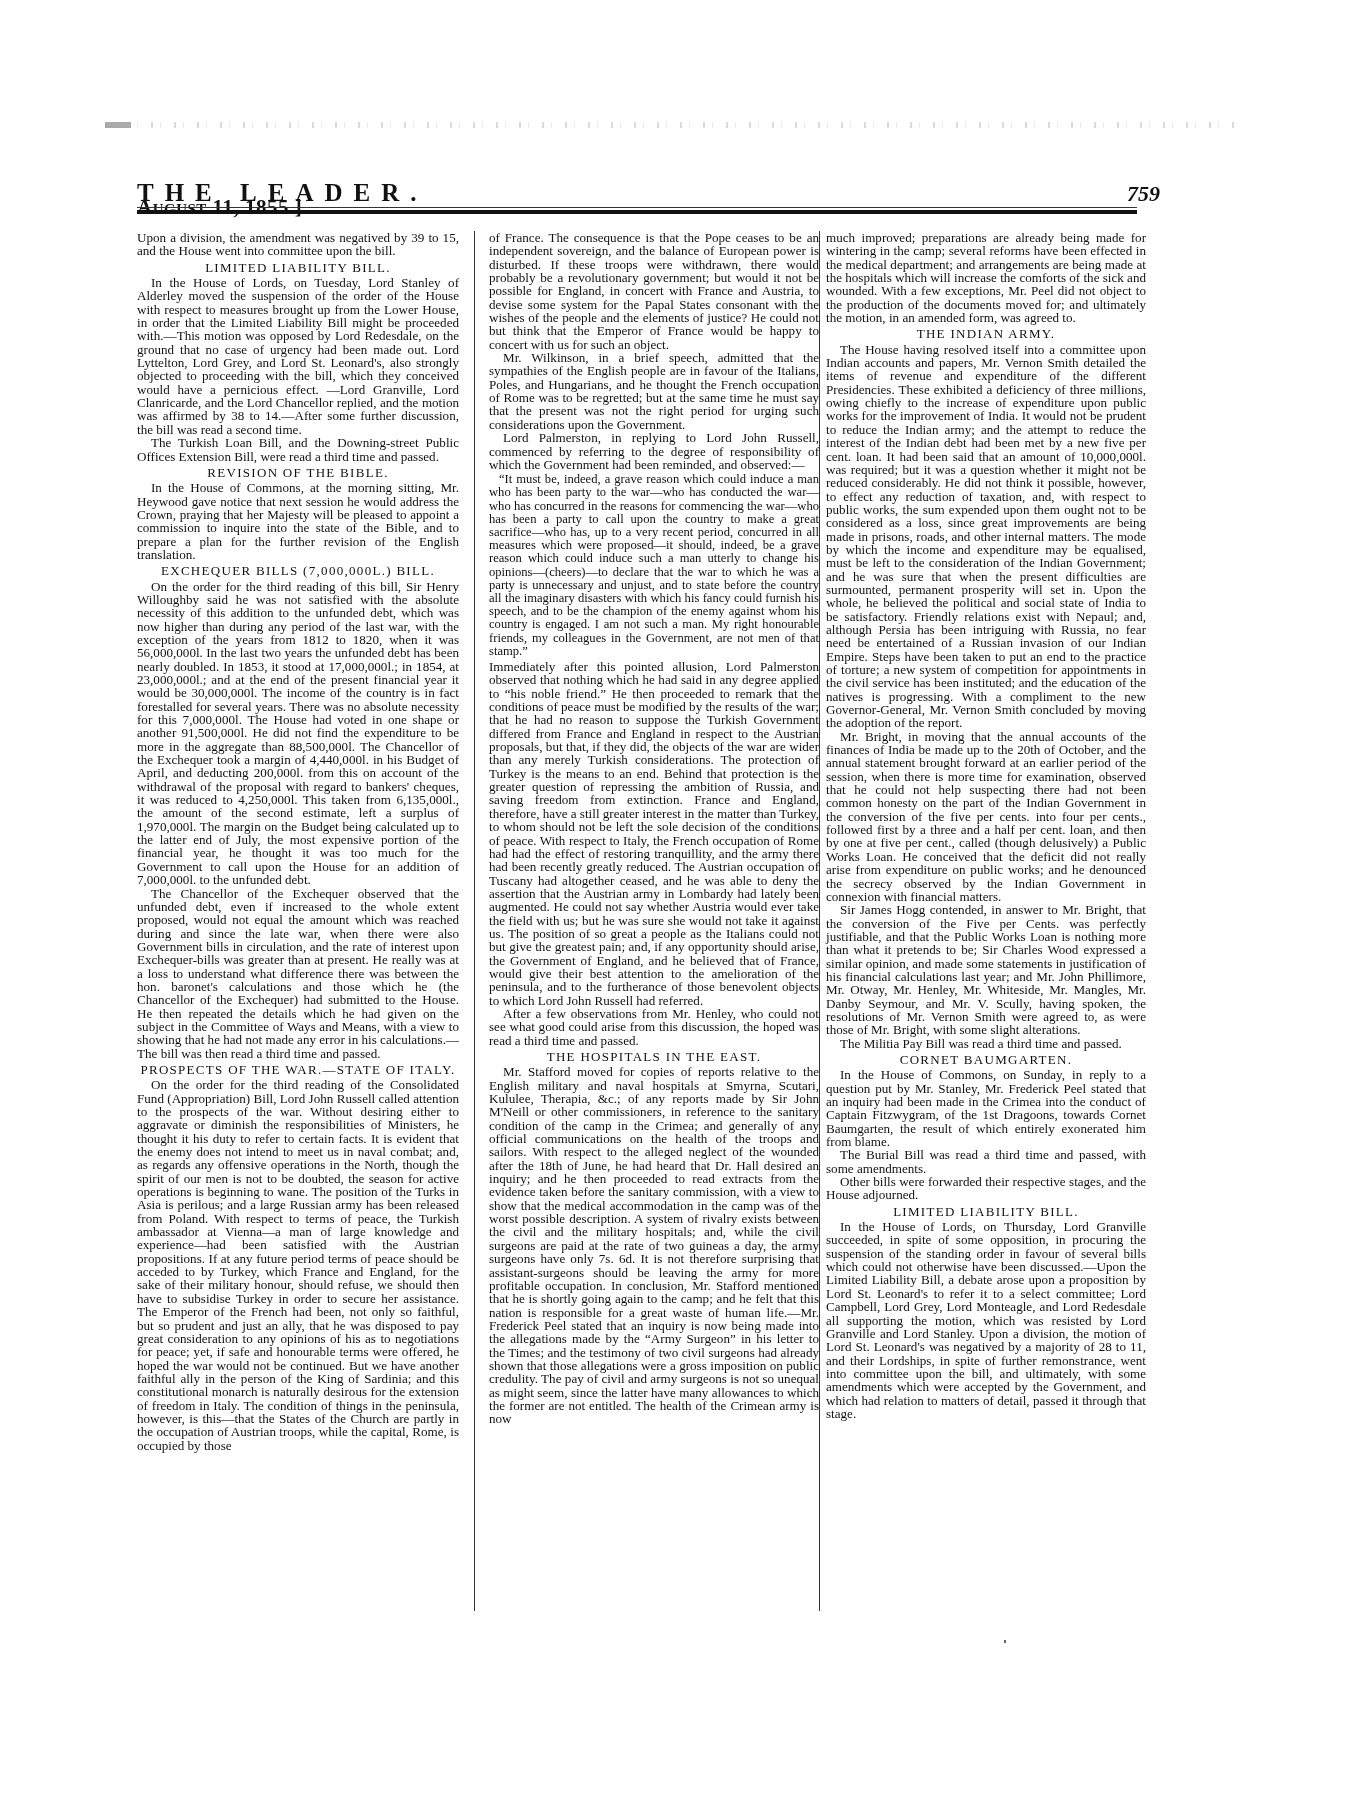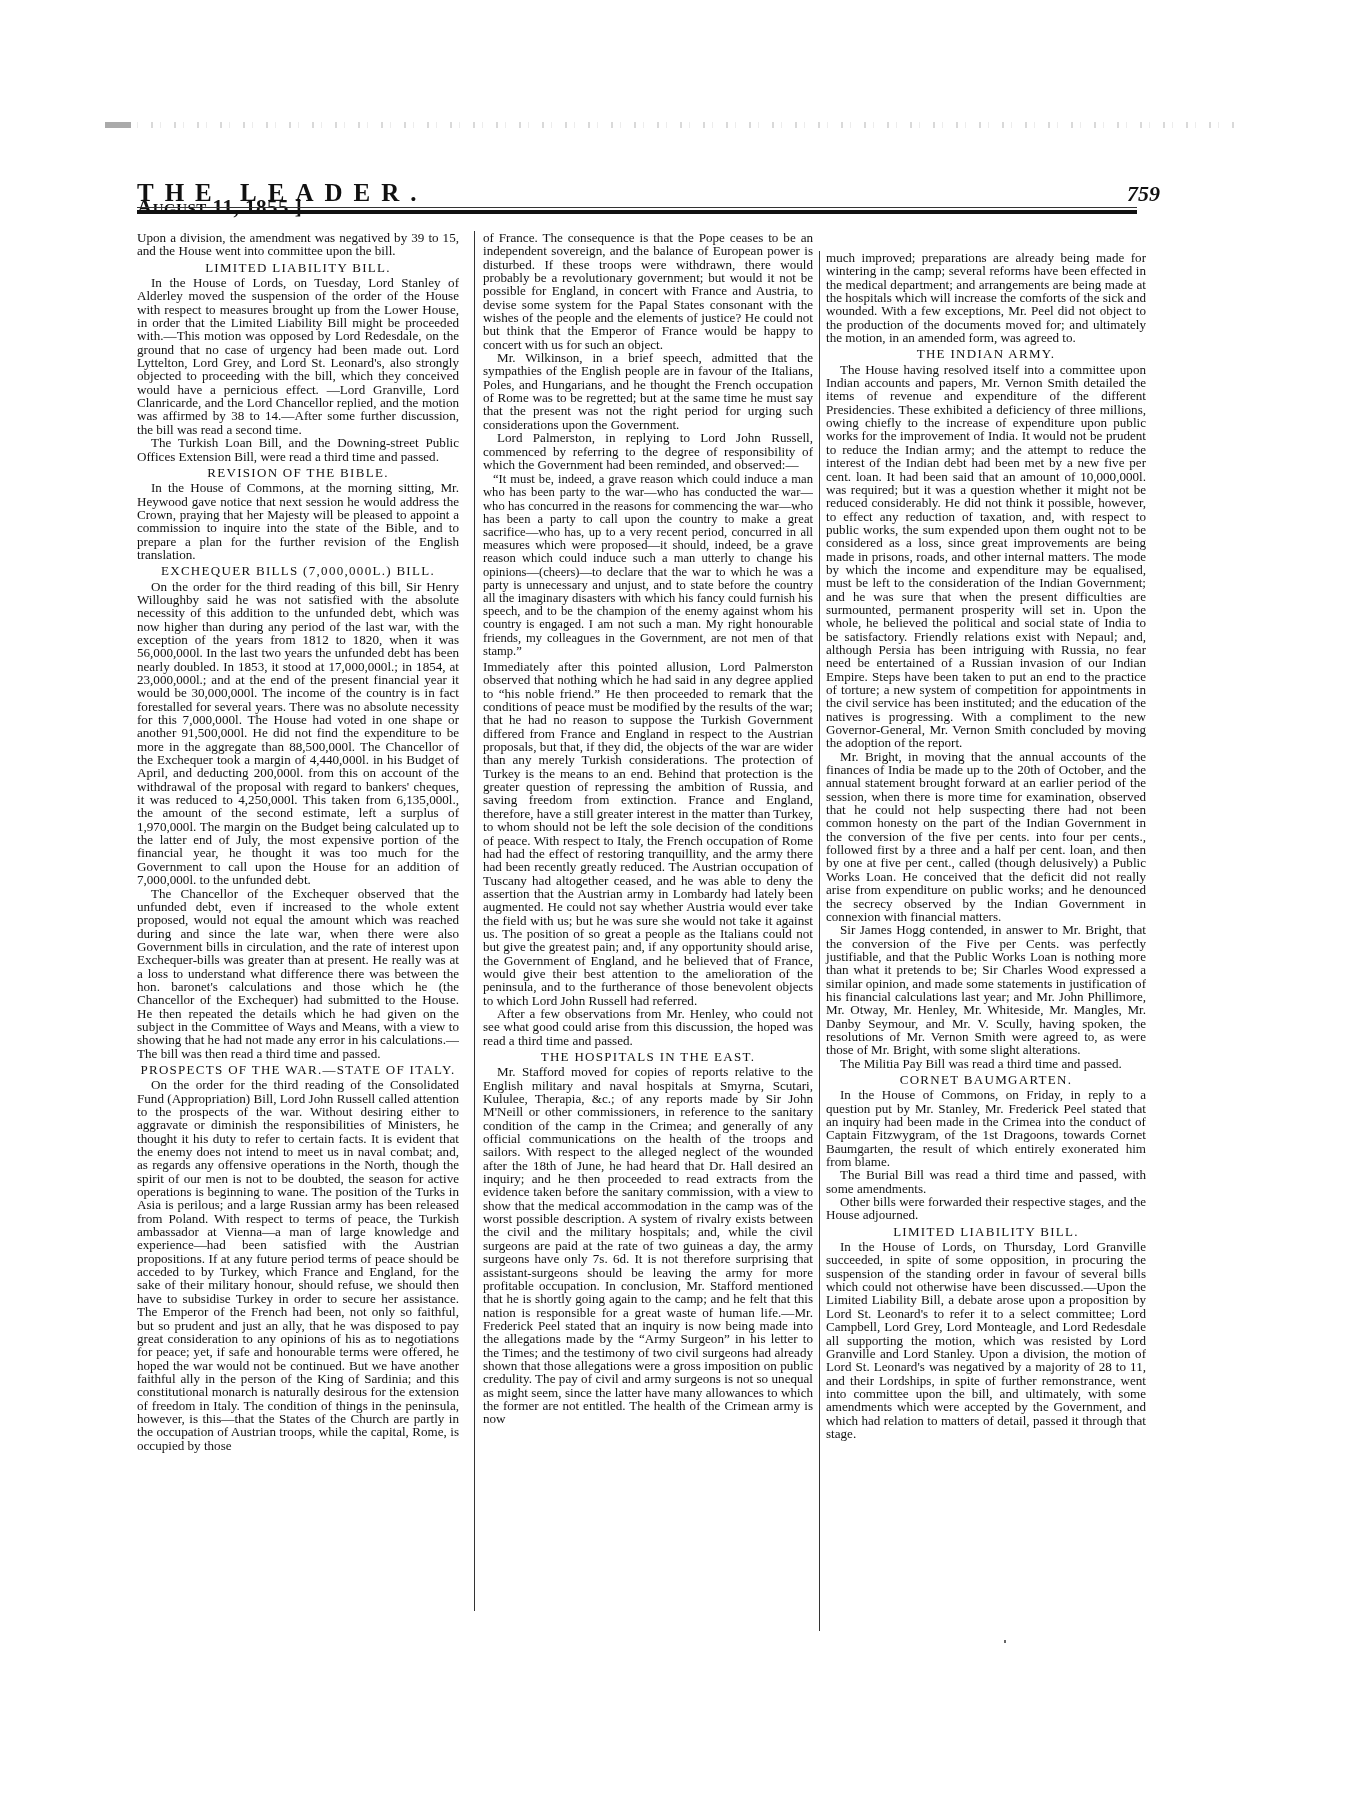--- a/index.html
+++ b/index.html
@@ -12,22 +12,22 @@
   .masthead { position: absolute; left: 137px; top: 181px; width: 1118px; height: 26px; }
   .masthead .date { position: absolute; left: 0; top: 0; font-weight: bold; font-size: 21px; letter-spacing: .5px; font-variant: small-caps; margin-top: 14px; }
   .masthead .title { position: absolute; left: 0; right: 0; top: -2px; text-align: left; font-size: 25px; letter-spacing: 11px; font-weight: bold; }
   .masthead .page-no { position: absolute; right: 95px; top: 0; font-weight: bold; font-size: 22px; font-style: italic; }
   .rule { position: absolute; left: 137px; width: 1000px; }
   .rule.thin { top: 207px; height: 1px; background: #333; }
   .rule.thick { top: 210px; height: 4px; background: #111; }
   .columns { position: absolute; left: 137px; top: 217px; width: 1002px; height: 1380px; }
   .col { position: absolute; top: 14px; height: 1380px; overflow: hidden; font-size: 13.1px; line-height: 13.35px; text-align: justify; hyphens: auto; }
   .col-1 { left: 0; width: 322px; }
-  .col-2 { left: 337px; width: 330px; border-left: 1px solid #333; padding-left: 8px; }
-  .col-3 { left: 682px; width: 320px; border-left: 1px solid #333; padding-left: 6px; margin-top: 20px; }
+  .col-2 { left: 337px; width: 330px; border-left: 1px solid #333; padding-left: 14px; }
+  .col-3 { left: 682px; width: 320px; border-left: 1px solid #333; padding-left: 6px; }
   .col p { margin: 0; text-indent: 14px; }
   .col p.noindent { text-indent: 0; }
   .col h3 { margin: 3px 0 2px 0; font-size: 13px; font-weight: normal; text-align: center; letter-spacing: 1.3px; text-transform: uppercase; }
   .col blockquote { margin: 2px 0; padding: 0; font-size: 12.6px; line-height: 13.2px; }
   .col blockquote p { text-indent: 10px; }
   .stray-dot { position: absolute; left: 1004px; top: 1640px; width: 2px; height: 3px; background: #666; }
 </style>
 </head>
 <body>
 
@@ -68,21 +68,21 @@
       <p>Mr. Stafford moved for copies of reports relative to the English military and naval hospitals at Smyrna, Scutari, Kululee, Therapia, &amp;c.; of any reports made by Sir John M'Neill or other commissioners, in reference to the sanitary condition of the camp in the Crimea; and generally of any official communications on the health of the troops and sailors. With respect to the alleged neglect of the wounded after the 18th of June, he had heard that Dr. Hall desired an inquiry; and he then proceeded to read extracts from the evidence taken before the sanitary commission, with a view to show that the medical accommodation in the camp was of the worst possible description. A system of rivalry exists between the civil and the military hospitals; and, while the civil surgeons are paid at the rate of two guineas a day, the army surgeons have only 7s. 6d. It is not therefore surprising that assistant-surgeons should be leaving the army for more profitable occupation. In conclusion, Mr. Stafford mentioned that he is shortly going again to the camp; and he felt that this nation is responsible for a great waste of human life.—Mr. Frederick Peel stated that an inquiry is now being made into the allegations made by the “Army Surgeon” in his letter to the Times; and the testimony of two civil surgeons had already shown that those allegations were a gross imposition on public credulity. The pay of civil and army surgeons is not so unequal as might seem, since the latter have many allowances to which the former are not entitled. The health of the Crimean army is now</p>
     </section>
   <section class="col col-3">
       <p class="noindent">much improved; preparations are already being made for wintering in the camp; several reforms have been effected in the medical department; and arrangements are being made at the hospitals which will increase the comforts of the sick and wounded. With a few exceptions, Mr. Peel did not object to the production of the documents moved for; and ultimately the motion, in an amended form, was agreed to.</p>
       <h3>The Indian Army.</h3>
       <p>The House having resolved itself into a committee upon Indian accounts and papers, Mr. Vernon Smith detailed the items of revenue and expenditure of the different Presidencies. These exhibited a deficiency of three millions, owing chiefly to the increase of expenditure upon public works for the improvement of India. It would not be prudent to reduce the Indian army; and the attempt to reduce the interest of the Indian debt had been met by a new five per cent. loan. It had been said that an amount of 10,000,000l. was required; but it was a question whether it might not be reduced considerably. He did not think it possible, however, to effect any reduction of taxation, and, with respect to public works, the sum expended upon them ought not to be considered as a loss, since great improvements are being made in prisons, roads, and other internal matters. The mode by which the income and expenditure may be equalised, must be left to the consideration of the Indian Government; and he was sure that when the present difficulties are surmounted, permanent prosperity will set in. Upon the whole, he believed the political and social state of India to be satisfactory. Friendly relations exist with Nepaul; and, although Persia has been intriguing with Russia, no fear need be entertained of a Russian invasion of our Indian Empire. Steps have been taken to put an end to the practice of torture; a new system of competition for appointments in the civil service has been instituted; and the education of the natives is progressing. With a compliment to the new Governor-General, Mr. Vernon Smith concluded by moving the adoption of the report.</p>
       <p>Mr. Bright, in moving that the annual accounts of the finances of India be made up to the 20th of October, and the annual statement brought forward at an earlier period of the session, when there is more time for examination, observed that he could not help suspecting there had not been common honesty on the part of the Indian Government in the conversion of the five per cents. into four per cents., followed first by a three and a half per cent. loan, and then by one at five per cent., called (though delusively) a Public Works Loan. He conceived that the deficit did not really arise from expenditure on public works; and he denounced the secrecy observed by the Indian Government in connexion with financial matters.</p>
       <p>Sir James Hogg contended, in answer to Mr. Bright, that the conversion of the Five per Cents. was perfectly justifiable, and that the Public Works Loan is nothing more than what it pretends to be; Sir Charles Wood expressed a similar opinion, and made some statements in justification of his financial calculations last year; and Mr. John Phillimore, Mr. Otway, Mr. Henley, Mr. Whiteside, Mr. Mangles, Mr. Danby Seymour, and Mr. V. Scully, having spoken, the resolutions of Mr. Vernon Smith were agreed to, as were those of Mr. Bright, with some slight alterations.</p>
       <p>The Militia Pay Bill was read a third time and passed.</p>
       <h3>Cornet Baumgarten.</h3>
-      <p>In the House of Commons, on Friday, in reply to a question put by Mr. Stanley, Mr. Frederick Peel stated that an inquiry had been made in the Crimea into the conduct of Captain Fitzwygram, of the 1st Dragoons, towards Cornet Baumgarten, the result of which entirely exonerated him from blame.</p>
+      <p>In the House of Commons, on Sunday, in reply to a question put by Mr. Stanley, Mr. Frederick Peel stated that an inquiry had been made in the Crimea into the conduct of Captain Fitzwygram, of the 1st Dragoons, towards Cornet Baumgarten, the result of which entirely exonerated him from blame.</p>
       <p>The Burial Bill was read a third time and passed, with some amendments.</p>
       <p>Other bills were forwarded their respective stages, and the House adjourned.</p>
       <h3>Limited Liability Bill.</h3>
       <p>In the House of Lords, on Thursday, Lord Granville succeeded, in spite of some opposition, in procuring the suspension of the standing order in favour of several bills which could not otherwise have been discussed.—Upon the Limited Liability Bill, a debate arose upon a proposition by Lord St. Leonard's to refer it to a select committee; Lord Campbell, Lord Grey, Lord Monteagle, and Lord Redesdale all supporting the motion, which was resisted by Lord Granville and Lord Stanley. Upon a division, the motion of Lord St. Leonard's was negatived by a majority of 28 to 11, and their Lordships, in spite of further remonstrance, went into committee upon the bill, and ultimately, with some amendments which were accepted by the Government, and which had relation to matters of detail, passed it through that stage.</p>
     </section>
 </main>
 
 <div class="stray-dot"></div>
 
 </body></html>

